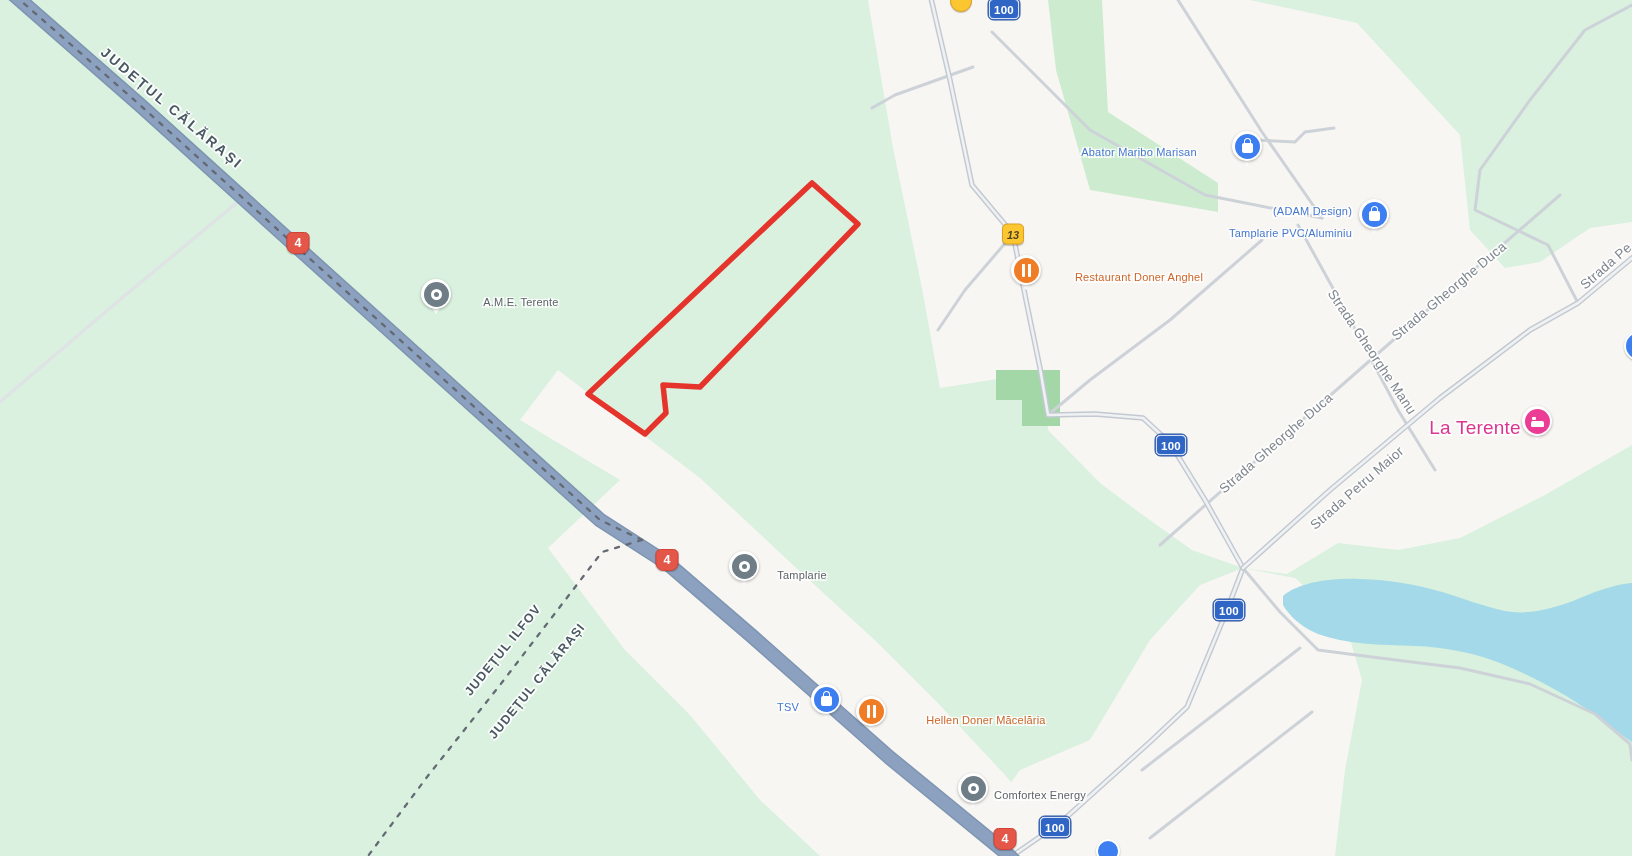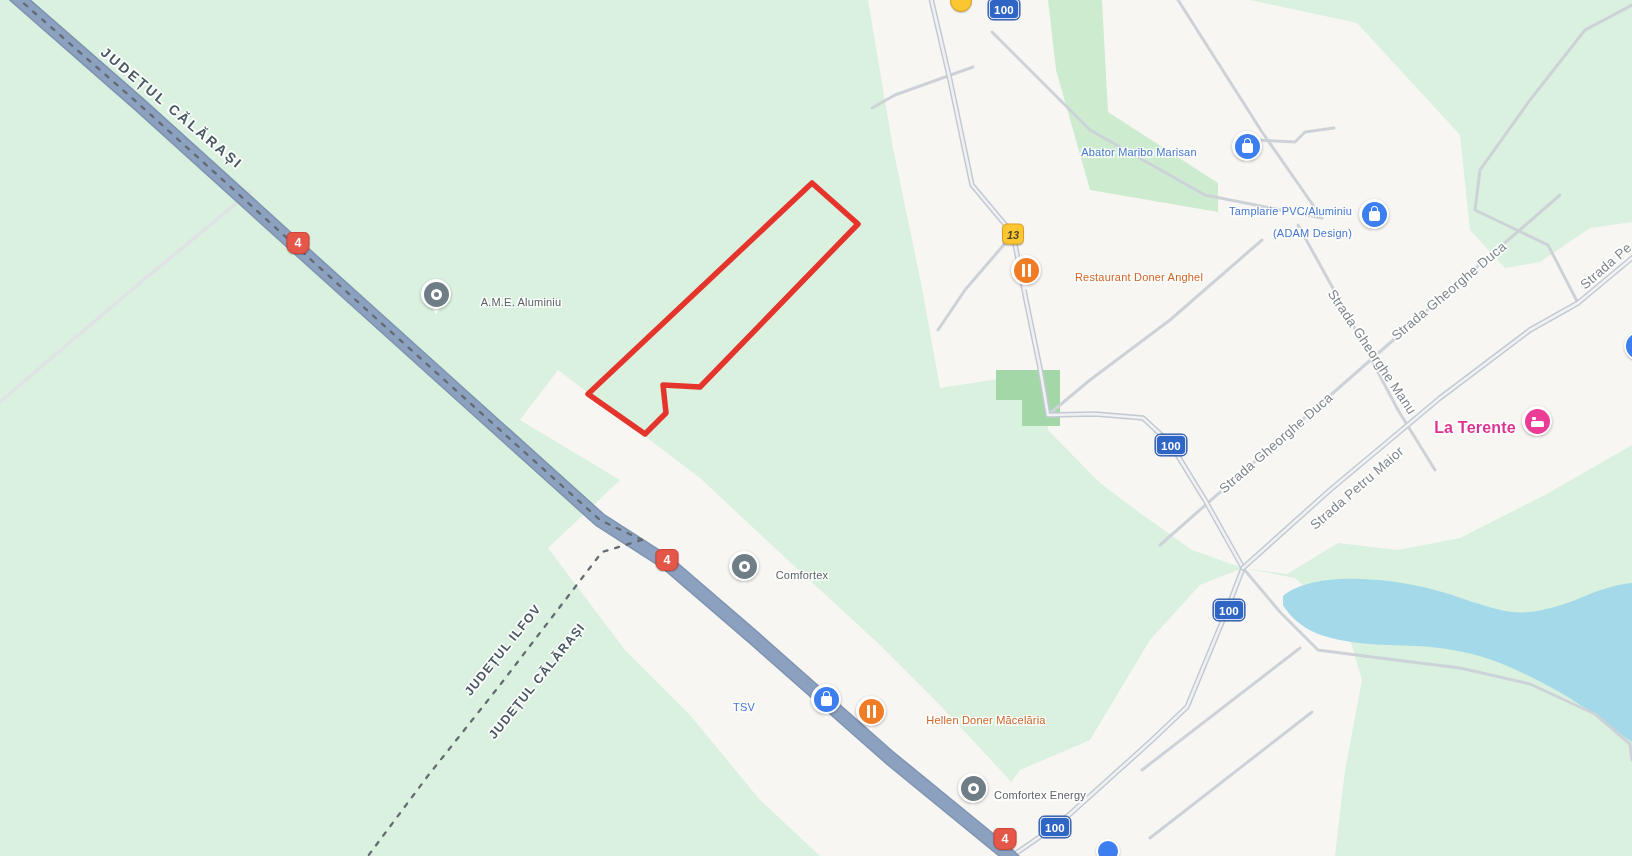--- a/index.html
+++ b/index.html
@@ -16,21 +16,21 @@
   .map{position:relative;width:1632px;height:856px;overflow:hidden;background:var(--bg_green);}
   .map svg{position:absolute;left:0;top:0;}
 
   
   .lbl{position:absolute;white-space:nowrap;transform:translate(-50%,-50%);
        text-shadow:-1.5px -1.5px 0 #fff,1.5px -1.5px 0 #fff,-1.5px 1.5px 0 #fff,1.5px 1.5px 0 #fff,0 0 3px #fff,0 0 4px #fff;}
   .poi-lbl{font-size:11px;font-weight:500;letter-spacing:.2px;}
   .gray-lbl{color:var(--text_gray);}
   .blue-lbl{color:var(--text_blue);}
   .orange-lbl{color:var(--text_orange);}
-  .pink-lbl{color:var(--text_pink);font-size:16px;font-weight:bold;}
+  .pink-lbl{color:var(--text_pink);font-size:19px;}
   .street-lbl{font-size:13.5px;color:var(--text_street);letter-spacing:.3px;}
   .county-lbl{font-size:12.5px;font-weight:700;color:var(--text_county);letter-spacing:1.2px;}
   .county-top{font-size:14px;letter-spacing:2.5px;}
   .two-line{transform:none;text-align:right;line-height:21.5px;}
 
   
   .pin{position:absolute;width:30px;height:40px;transform:translate(-50%,-50%);}
   .pin .tail{position:absolute;left:8px;top:24px;width:0;height:0;
              border-left:7px solid transparent;border-right:7px solid transparent;border-top:11px solid #fff;}
   .pin .bubble{position:absolute;left:0;top:0;width:30px;height:30px;background:#fff;border-radius:50%;
@@ -116,30 +116,30 @@
   <div class="lbl county-lbl county-top" style="left:172px;top:108px;transform:translate(-50%,-50%) rotate(40deg);">JUDEȚUL CĂLĂRAȘI</div>
   <div class="lbl county-lbl" style="left:503px;top:650px;transform:translate(-50%,-50%) rotate(-51deg);">JUDEȚUL ILFOV</div>
   <div class="lbl county-lbl" style="left:537px;top:681px;transform:translate(-50%,-50%) rotate(-51deg);">JUDEȚUL CĂLĂRAȘI</div>
 
   <div class="lbl street-lbl" style="left:1449px;top:291px;transform:translate(-50%,-50%) rotate(-40deg);">Strada Gheorghe Duca</div>
   <div class="lbl street-lbl" style="left:1372px;top:352px;transform:translate(-50%,-50%) rotate(56deg);">Strada Gheorghe Manu</div>
   <div class="lbl street-lbl" style="left:1357px;top:488px;transform:translate(-50%,-50%) rotate(-41deg);">Strada Petru Maior</div>
   <div class="lbl street-lbl" style="left:1276px;top:443px;transform:translate(-50%,-50%) rotate(-41deg);">Strada Gheorghe Duca</div>
   <div class="lbl street-lbl" style="left:1606px;top:266px;transform:translate(-50%,-50%) rotate(-41deg);">Strada Pe</div>
 
-  <div class="lbl poi-lbl gray-lbl" style="left:521px;top:302px;">A.M.E. Aluminiu</div>
+  <div class="lbl poi-lbl gray-lbl" style="left:521px;top:302px;">A.M.E. Terente</div>
   <div class="lbl poi-lbl blue-lbl" style="left:1139px;top:152px;">Abator Maribo Marisan</div>
   <div class="lbl poi-lbl blue-lbl two-line" style="left:1032px;top:201px;width:320px;">
+    <div>(ADAM Design)</div>
     <div>Tamplarie PVC/Aluminiu</div>
-    <div>(ADAM Design)</div>
   </div>
   <div class="lbl poi-lbl orange-lbl" style="left:1139px;top:277px;">Restaurant Doner Anghel</div>
   <div class="lbl poi-lbl pink-lbl" style="left:1475px;top:428px;">La Terente</div>
-  <div class="lbl poi-lbl gray-lbl" style="left:802px;top:575px;">Comfortex</div>
-  <div class="lbl poi-lbl blue-lbl" style="left:744px;top:707px;text-align:center;">TSV</div>
+  <div class="lbl poi-lbl gray-lbl" style="left:802px;top:575px;">Tamplarie</div>
+  <div class="lbl poi-lbl blue-lbl" style="left:788px;top:707px;text-align:center;">TSV</div>
   <div class="lbl poi-lbl orange-lbl" style="left:986px;top:720px;">Hellen Doner Măcelăria</div>
   <div class="lbl poi-lbl gray-lbl" style="left:1040px;top:795px;">Comfortex Energy</div>
 
   <div class="pin" style="left:436px;top:299px;">
     <span class="tail"></span>
     <span class="bubble">
         <span class="inner gray">
           <span class="g-ring"></span>
         </span>
       </span>

